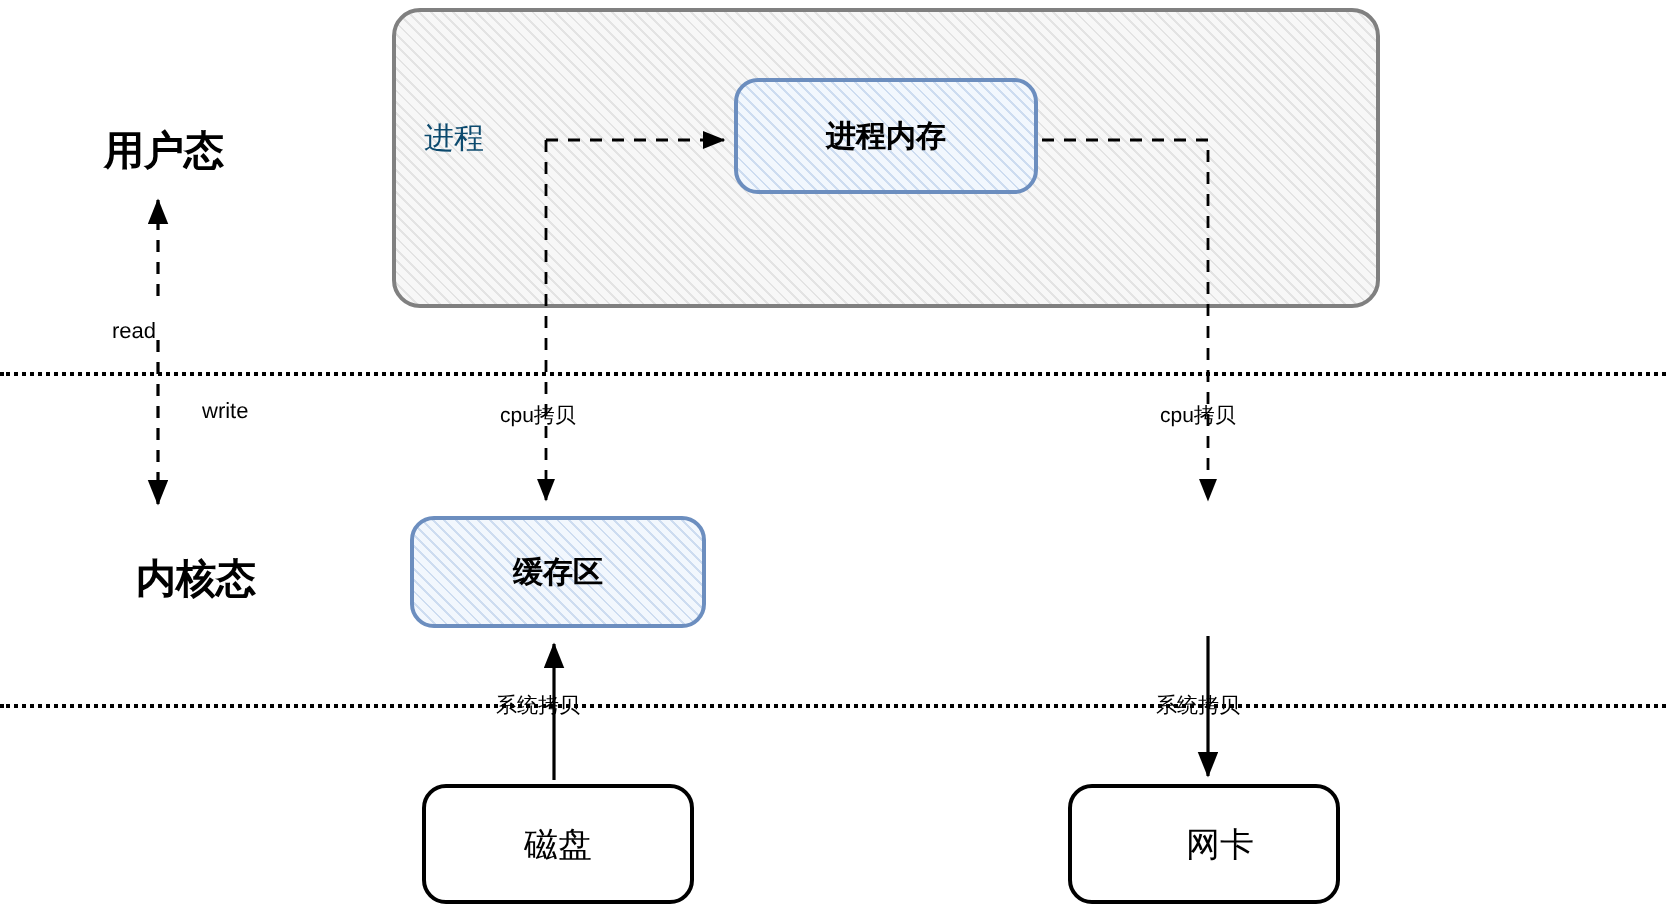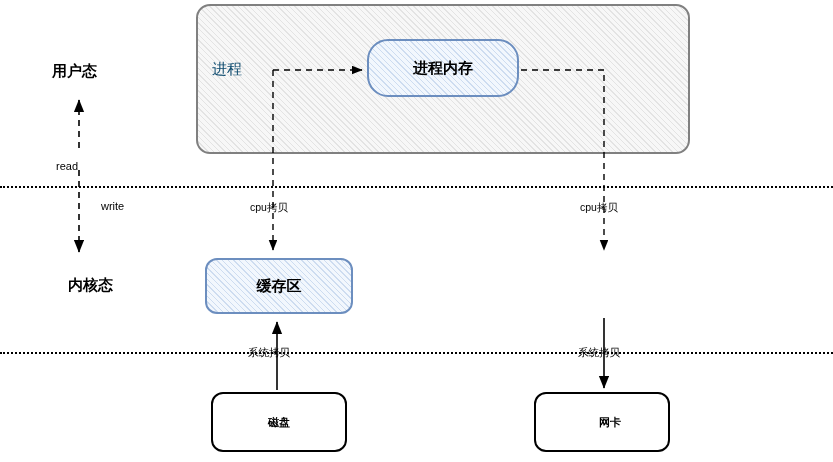--- a/index.html
+++ b/index.html
@@ -17,21 +17,21 @@
     background: #ffffff;
     overflow: hidden;
   }
   .lbl {
     position: absolute;
     font-weight: normal;
     color: #0c4a6e;
     white-space: nowrap;
   }
   .side-label {
-    font-size: 15px;
+    font-size: 20px;
     font-weight: bold;
     color: #000000;
   }
   .tiny {
     position: absolute;
     font-size: 10.5px;
     color: #000000;
     white-space: nowrap;
     font-weight: normal;
   }
@@ -79,41 +79,40 @@
     );
     font-size: 15px;
     font-weight: bold;
     color: #000;
   }
   #proc-mem-box {
     left: 367px;
     top: 39px;
     width: 152px;
     height: 58px;
-    border-radius: 21px;
   }
   #cache-box {
     left: 205px;
     top: 258px;
     width: 148px;
     height: 56px;
   }
   #socket-box {
     left: 514px;
     top: 258px;
     width: 177px;
     height: 56px;
   }
   
   .black-box {
     border: 2px solid #000000;
     border-radius: 12px;
     background: #ffffff;
-    font-size: 11px;
-    font-weight: bold;
+    font-size: 17px;
+    font-weight: normal;
     color: #000;
   }
   #disk-box {
     left: 211px;
     top: 392px;
     width: 136px;
     height: 60px;
   }
   #nic-box {
     left: 534px;

